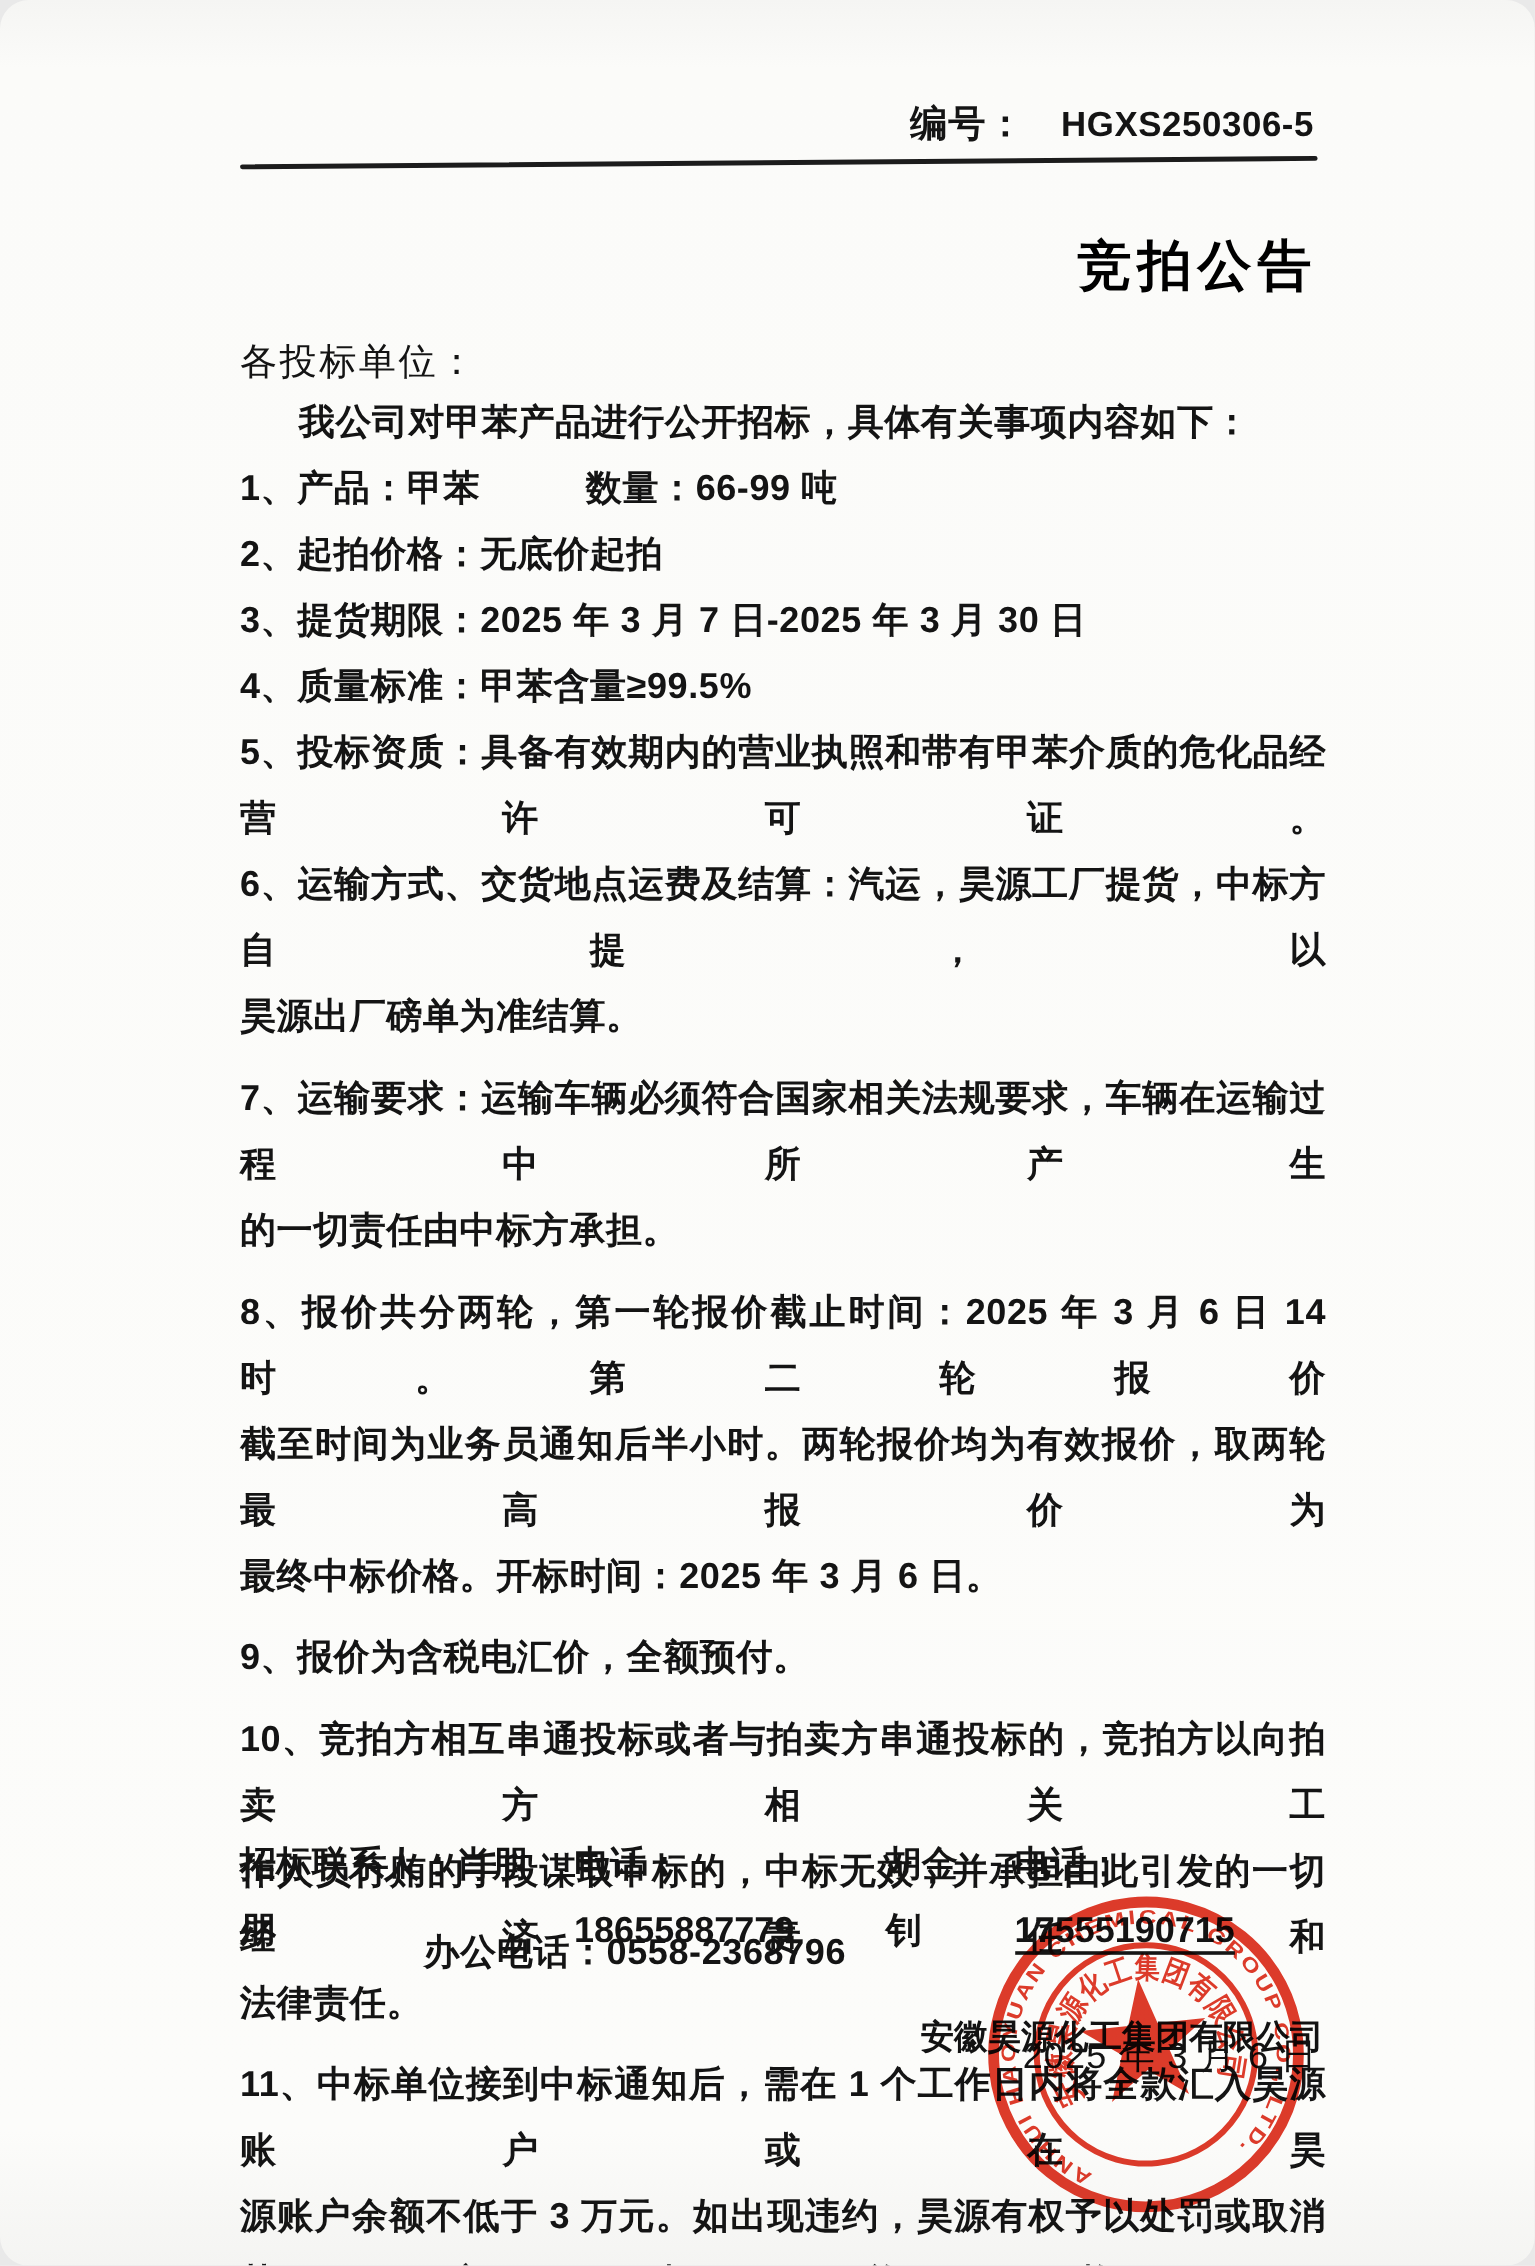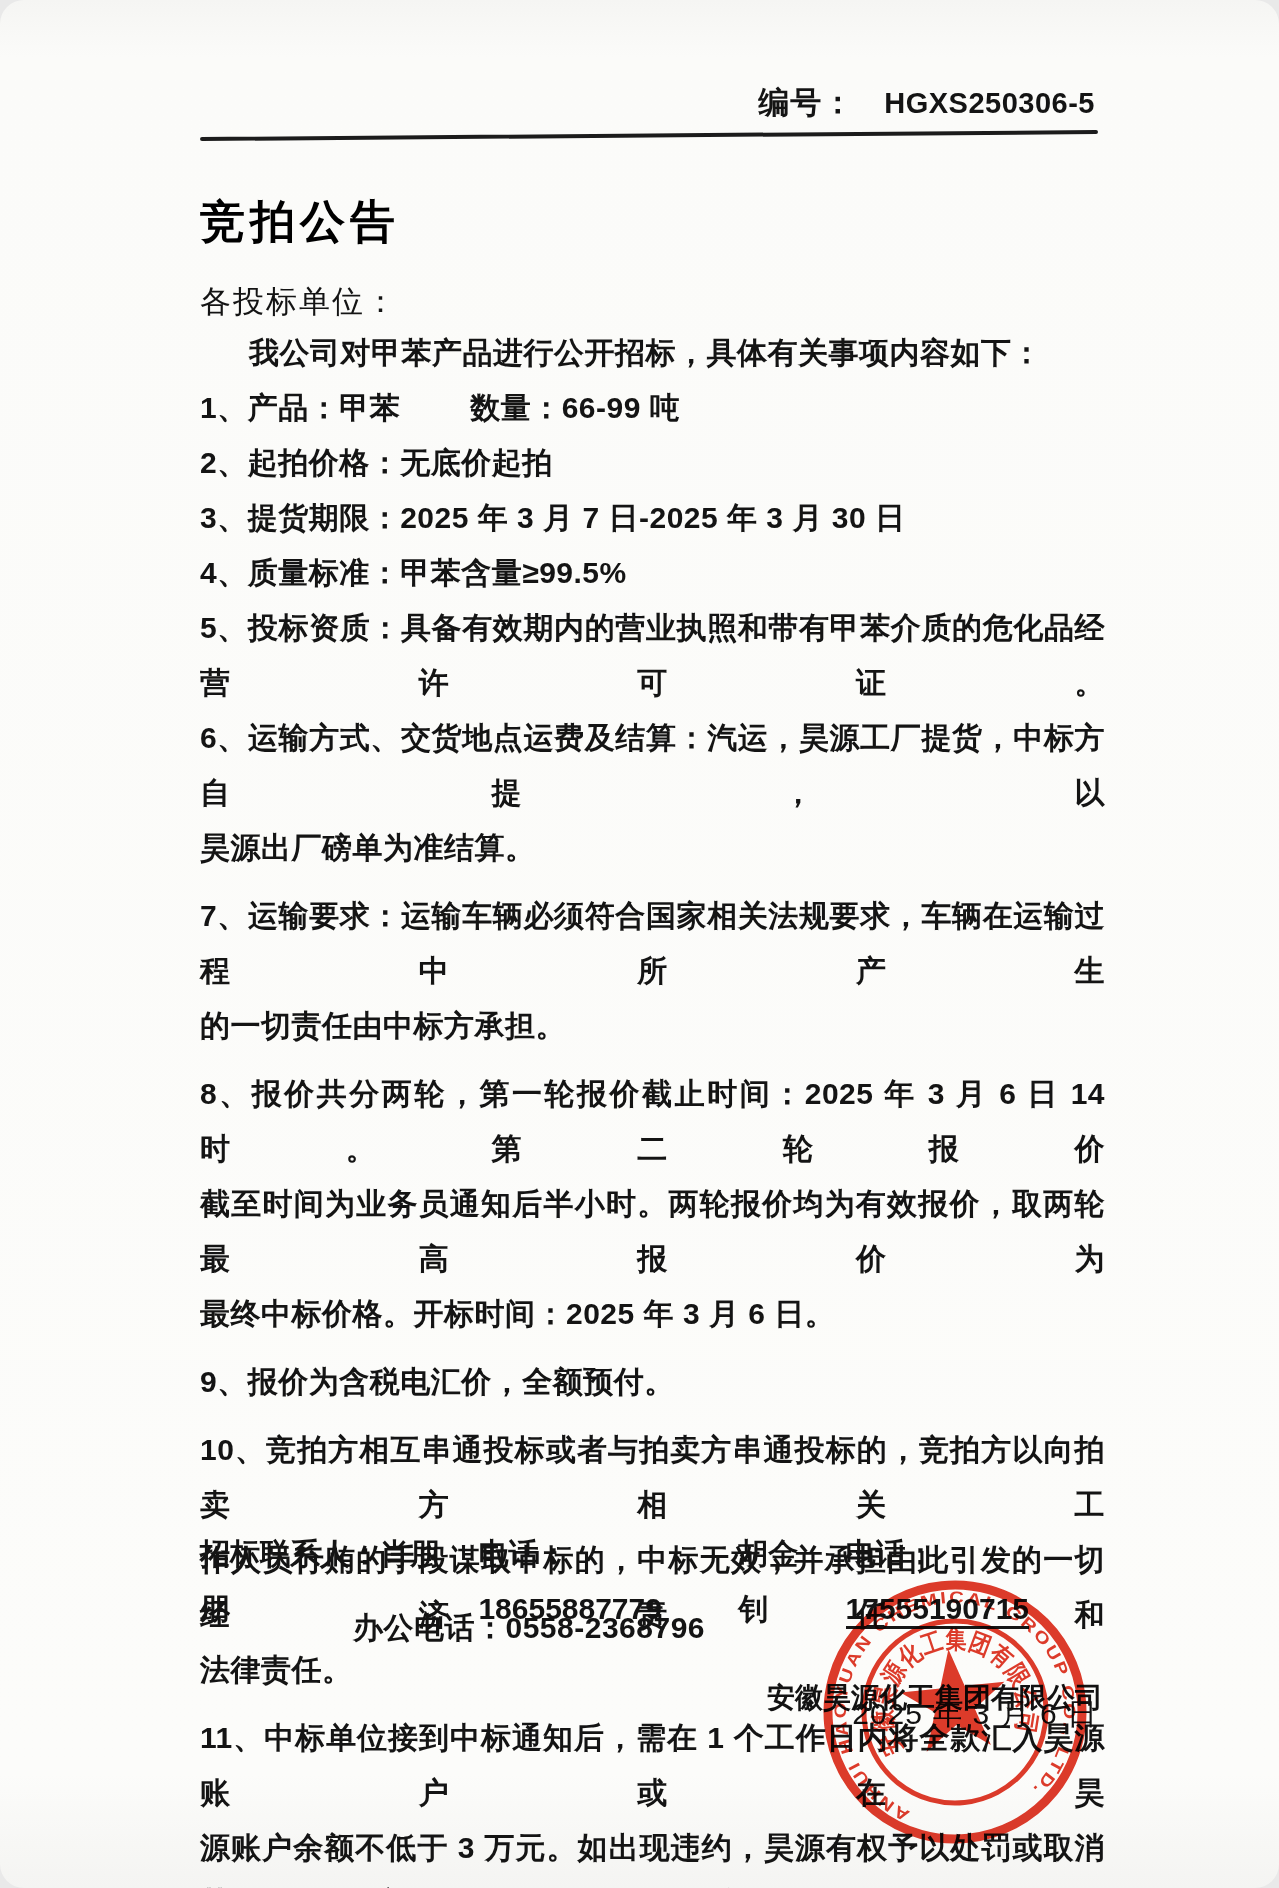--- a/index.html
+++ b/index.html
@@ -19,35 +19,35 @@
     font-size:31px;font-weight:700;letter-spacing:1px;
   }
   .doc-no .code{font-size:29px;letter-spacing:0.5px;}
   .rule{
     position:absolute;top:130px;left:200px;width:898px;height:4px;
     background:#1c1c1c;border-radius:2px;
     transform:rotate(-0.45deg);transform-origin:100% 50%;
   }
   .title{
     position:absolute;top:192px;left:200px;width:898px;margin:0;
-    text-align:left;font-size:45px;font-weight:700;letter-spacing:5px;color:#000;
+    text-align:right;font-size:45px;font-weight:700;letter-spacing:5px;color:#000;
   }
   .salutation{
     position:absolute;top:281px;left:200px;
     font-size:31px;font-weight:400;letter-spacing:2px;
   }
   .body{
     position:absolute;top:325px;left:200px;width:905px;
     font-size:30px;line-height:55px;font-weight:600;letter-spacing:0.5px;
   }
   .body p{margin:0;}
   .body p.mt{margin-top:13px;}
   .indent{text-indent:49px;}
   .fill{text-align:justify;text-align-last:justify;}
-  .row{display:flex;column-gap:70px;}
+  .row{display:flex;column-gap:88px;}
   .contacts{
     position:absolute;top:1526px;left:200px;width:905px;
     display:flex;justify-content:space-between;align-items:baseline;
     font-size:30px;line-height:55px;font-weight:600;
   }
   .cgroup{display:inline-flex;column-gap:22px;}
   .office{
     position:absolute;top:1600px;left:353px;
     font-size:30px;line-height:55px;font-weight:600;letter-spacing:0.5px;
   }

